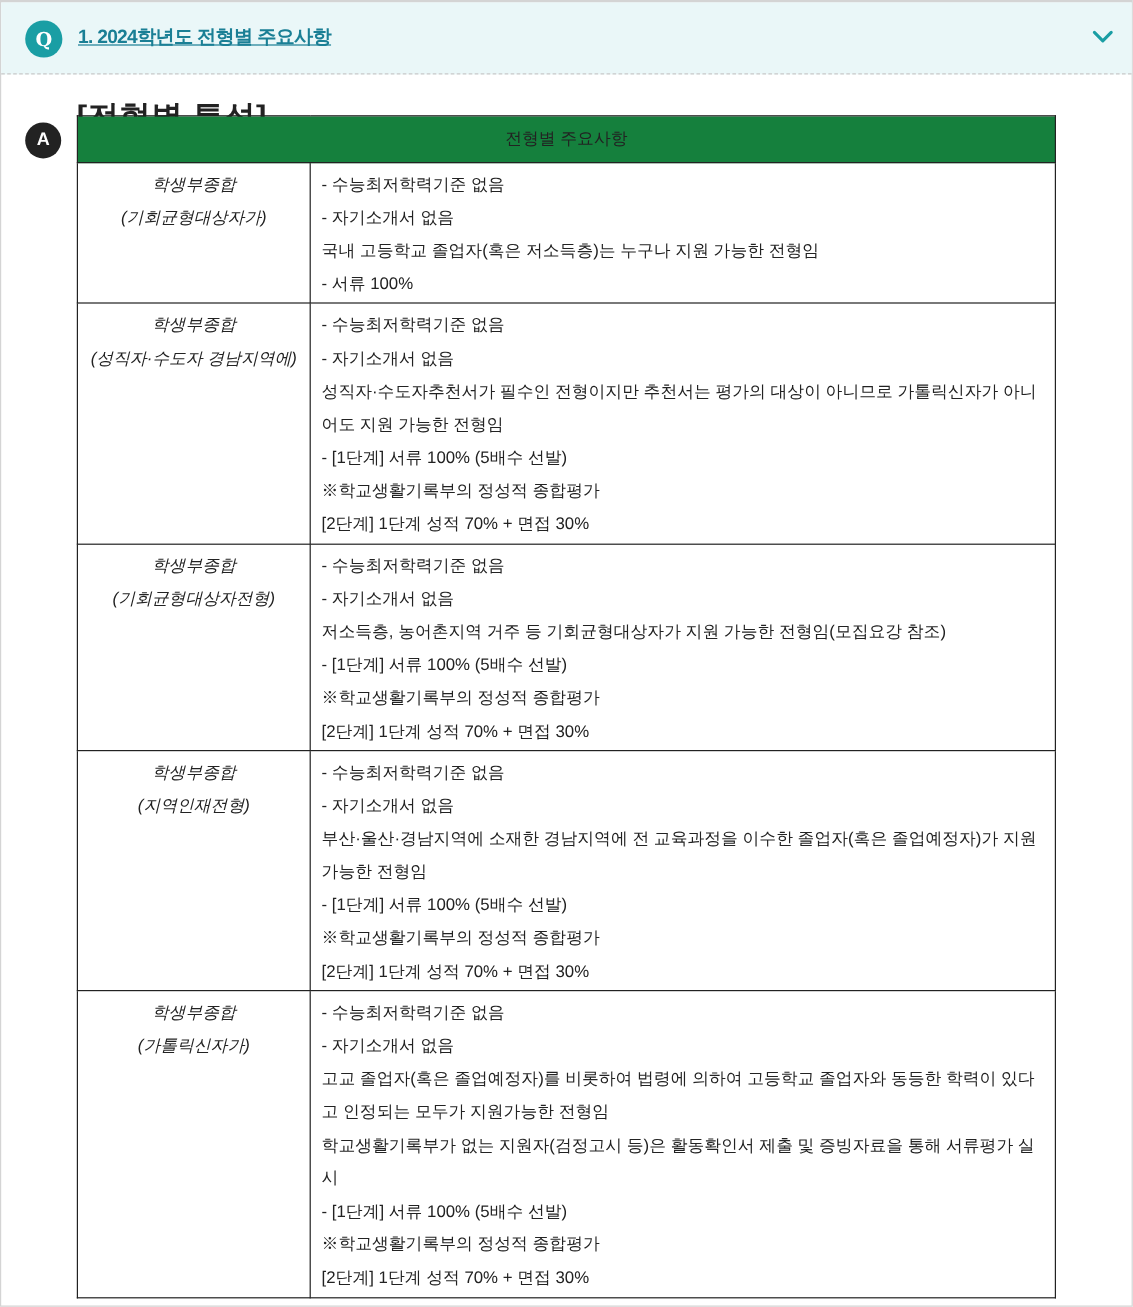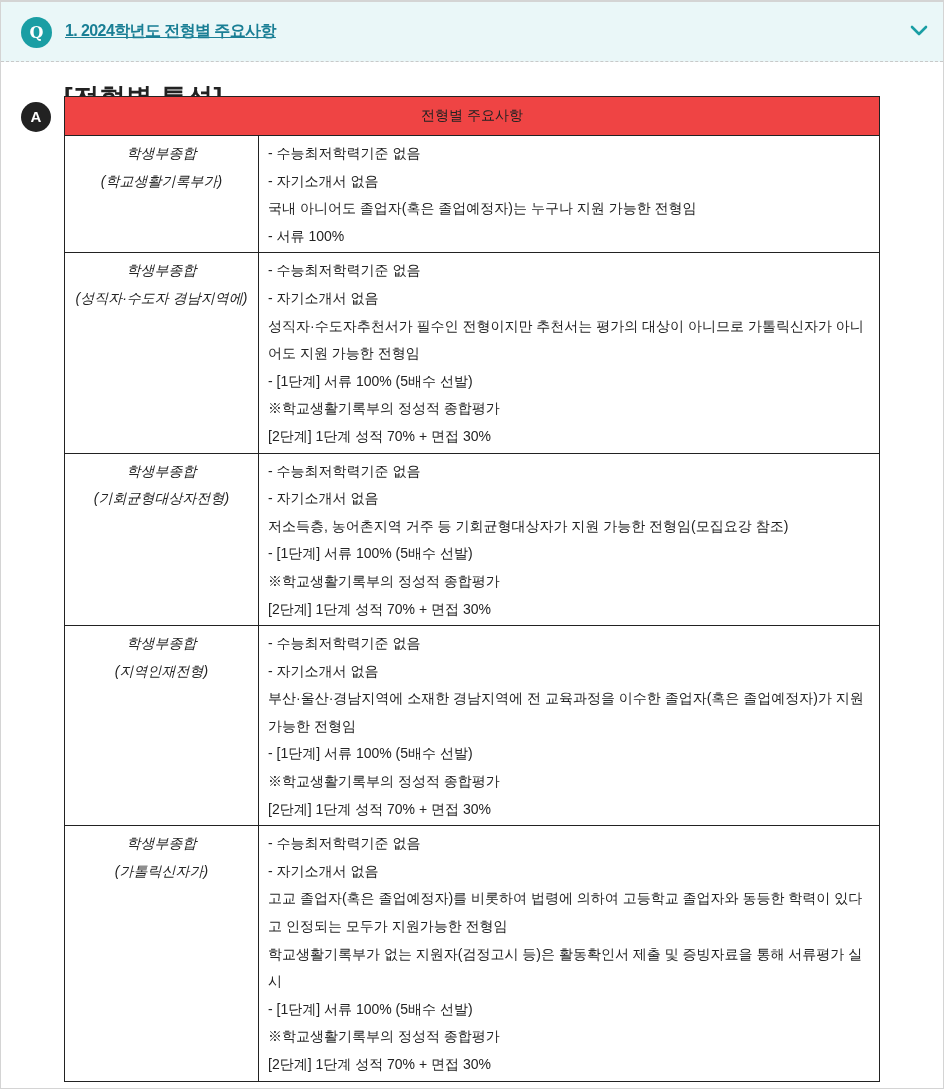--- a/index.html
+++ b/index.html
@@ -49,21 +49,21 @@
     font-family:"Liberation Sans",sans-serif;
     text-align:right;
   }
   table.main {
     position:absolute; left:64px; top:96px; width:816px;
     border-collapse:collapse;
     font-family:"Liberation Sans",sans-serif;
     font-size:14px; color:#222;
   }
   table.main th {
-    background:#ef4444; border:1px solid #222; height:38px;
+    background:#15803d; border:1px solid #222; height:38px;
     font-weight:normal; font-size:14px; text-align:center; padding:0;
   }
   table.main td {
     border:1px solid #222; vertical-align:top; padding:4px 0 2px 0;
   }
   td.type-cell { width:193px; text-align:center;font-style:italic; }
   td.desc-cell { padding-left:9px !important; padding-right:6px !important; }
   .line { display:block; line-height:27.6px; white-space:nowrap; }
   .desc-line { display:block; line-height:27.6px; }
 </style>
@@ -87,26 +87,26 @@
   <thead>
     <tr>
       <th colspan="2">전형별 주요사항</th>
     </tr>
   </thead>
   <tbody>
 
     <tr style="height:116px;">
       <td class="type-cell">
         <span class="line">학생부종합</span>
-        <span class="line">(학교생활기록부가)</span>
+        <span class="line">(기회균형대상자가)</span>
       </td>
       <td class="desc-cell">
         <span class="desc-line">- 수능최저학력기준 없음</span>
         <span class="desc-line">- 자기소개서 없음</span>
-        <span class="desc-line">국내 아니어도 졸업자(혹은 졸업예정자)는 누구나 지원 가능한 전형임</span>
+        <span class="desc-line">국내 고등학교 졸업자(혹은 저소득층)는 누구나 지원 가능한 전형임</span>
         <span class="desc-line">- 서류 100%</span>
       </td>
     </tr>
 
     <tr style="height:200px;">
       <td class="type-cell">
         <span class="line">학생부종합</span>
         <span class="line">(성직자·수도자 경남지역에)</span>
       </td>
       <td class="desc-cell">

